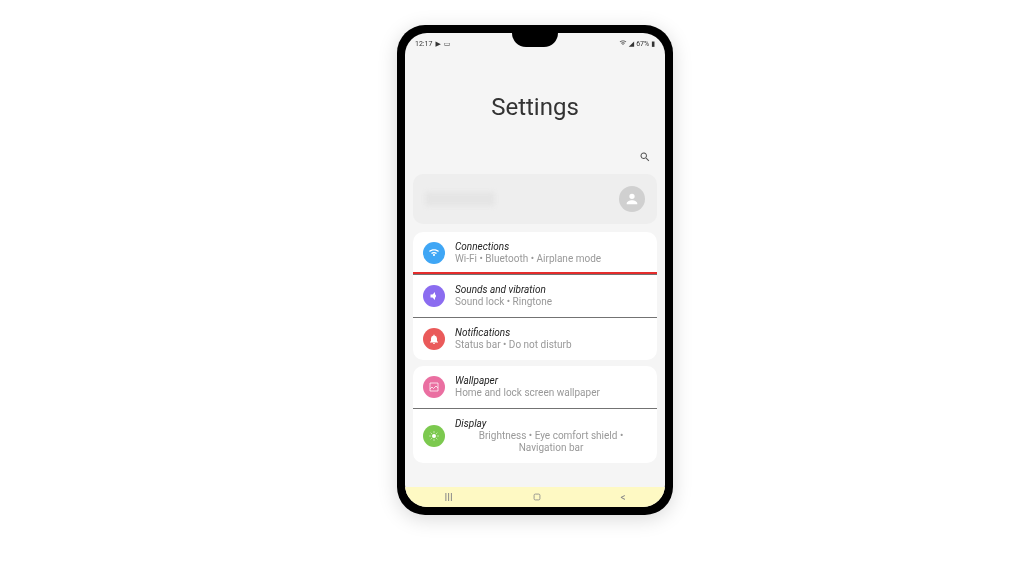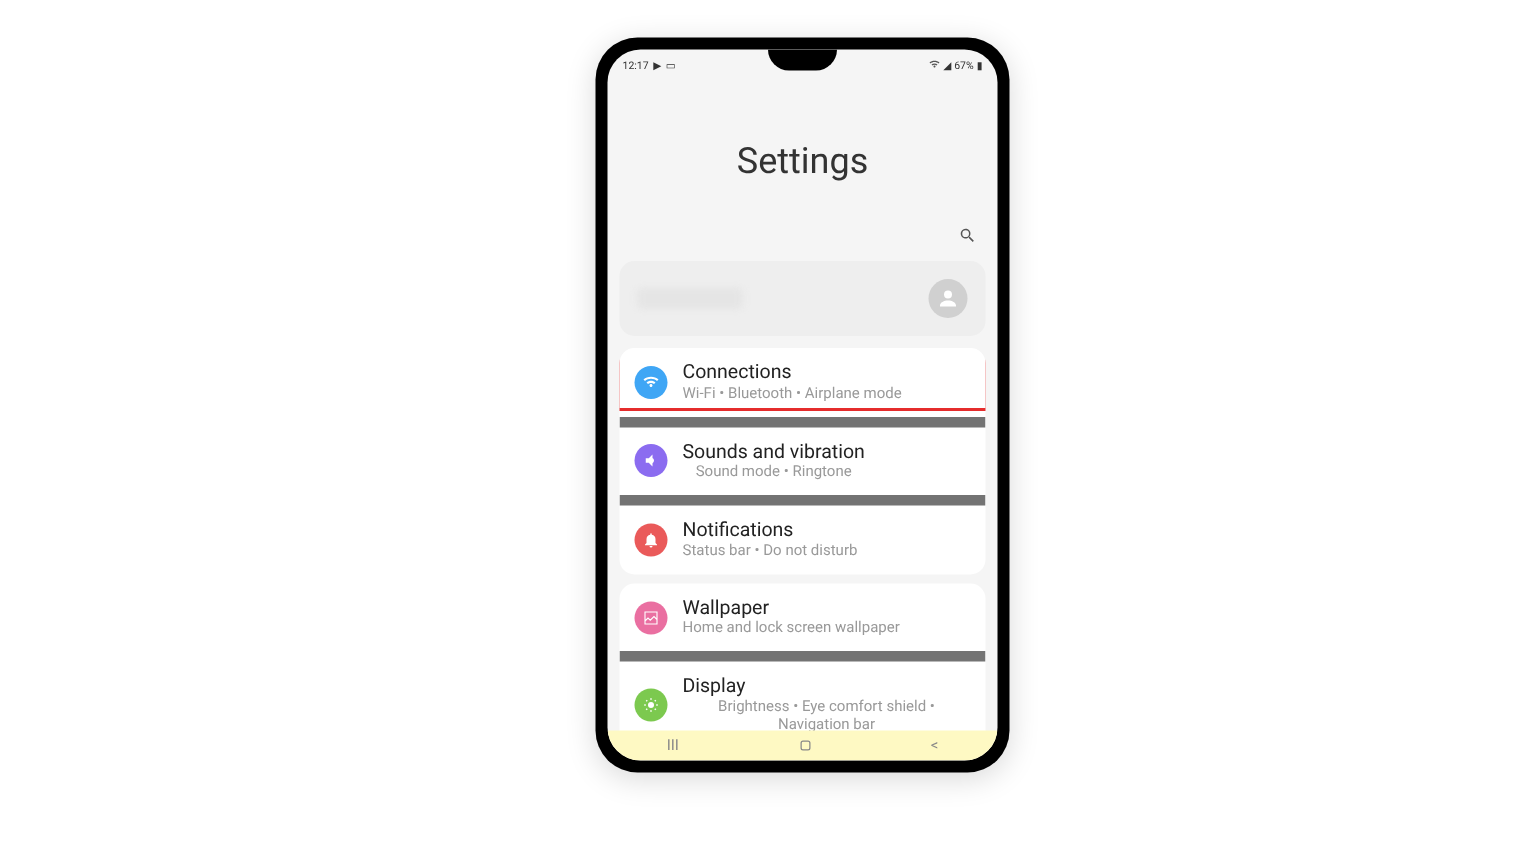--- a/index.html
+++ b/index.html
@@ -11,26 +11,26 @@
   .status-right{display:flex;align-items:center;gap:2px;}
   .header{text-align:center;padding:40px 0 30px;}
   .header-title{font-size:24px;color:#333;font-weight:400;}
   .search-row{display:flex;justify-content:flex-end;padding:0 14px 8px;}
   .search-icon{font-size:12px;color:#555;}
   .account-card{margin:0 8px 8px;background:#eee;border-radius:10px;padding:10px 12px;display:flex;align-items:center;justify-content:space-between;height:30px;}
   .account-blur{width:70px;height:14px;background:#e5e5e5;border-radius:3px;filter:blur(2px);}
   .avatar{width:26px;height:26px;border-radius:50%;background:#d0d0d0;display:flex;align-items:center;justify-content:center;}
   .avatar svg{width:16px;height:16px;fill:#fff;}
   .group{margin:0 8px 6px;background:#fff;border-radius:10px;overflow:hidden;}
-  .item{display:flex;align-items:center;padding:9px 10px;gap:10px;border-top:7px solid #737373;}
+  .item{display:flex;align-items:center;padding:9px 10px;gap:10px;border-top:1px solid #737373;}
   .item:first-child{border-top:none;}
   .item-icon{width:22px;height:22px;border-radius:50%;flex-shrink:0;display:flex;align-items:center;justify-content:center;}
   .item-icon svg{width:12px;height:12px;fill:#fff;}
   .item-text{display:flex;flex-direction:column;line-height:1.2;}
-  .item-title{font-size:13px;color:#222;}
+  .item-title{font-size:10px;color:#222;font-style:italic;}
   .item-sub{font-size:10px;color:#999;text-align:center;}
   .highlight{position:absolute;border:2px solid #e52c2c;pointer-events:none;}
   .nav-bar{position:absolute;bottom:0;left:0;right:0;height:20px;background:#fef9c3;display:flex;justify-content:space-around;align-items:center;}
   .nav-btn{color:#888;font-size:10px;display:flex;align-items:center;justify-content:center;}
   .ic-blue{background:#3fa6f5;}
   .ic-purple{background:#8b6cf0;}
   .ic-red{background:#ea5a5a;}
   .ic-green{background:#7cc94f;}
   .ic-pink{background:#ea6fa1;}
 </style>
@@ -93,21 +93,21 @@
         </div>
       </div>
       <div class="item">
         <div class="item-icon ic-purple">
           <svg viewBox="0 0 24 24">
               <path d="M5 9v6h4l5 5V4L9 9H5zm11 3a4 4 0 00-2-3.5v7A4 4 0 0016 12z"></path>
             </svg>
         </div>
         <div class="item-text">
           <span class="item-title">Sounds and vibration</span>
-          <span class="item-sub">Sound mode • Ringtone</span>
+          <span class="item-sub">Sound lock • Ringtone</span>
         </div>
       </div>
       <div class="item">
         <div class="item-icon ic-red">
           <svg viewBox="0 0 24 24">
               <path d="M12 22a2 2 0 002-2h-4a2 2 0 002 2zm6-6V11a6 6 0 00-5-5.9V4a1 1 0 10-2 0v1.1A6 6 0 006 11v5l-2 2v1h16v-1z"></path>
             </svg>
         </div>
         <div class="item-text">
           <span class="item-title">Notifications</span>

